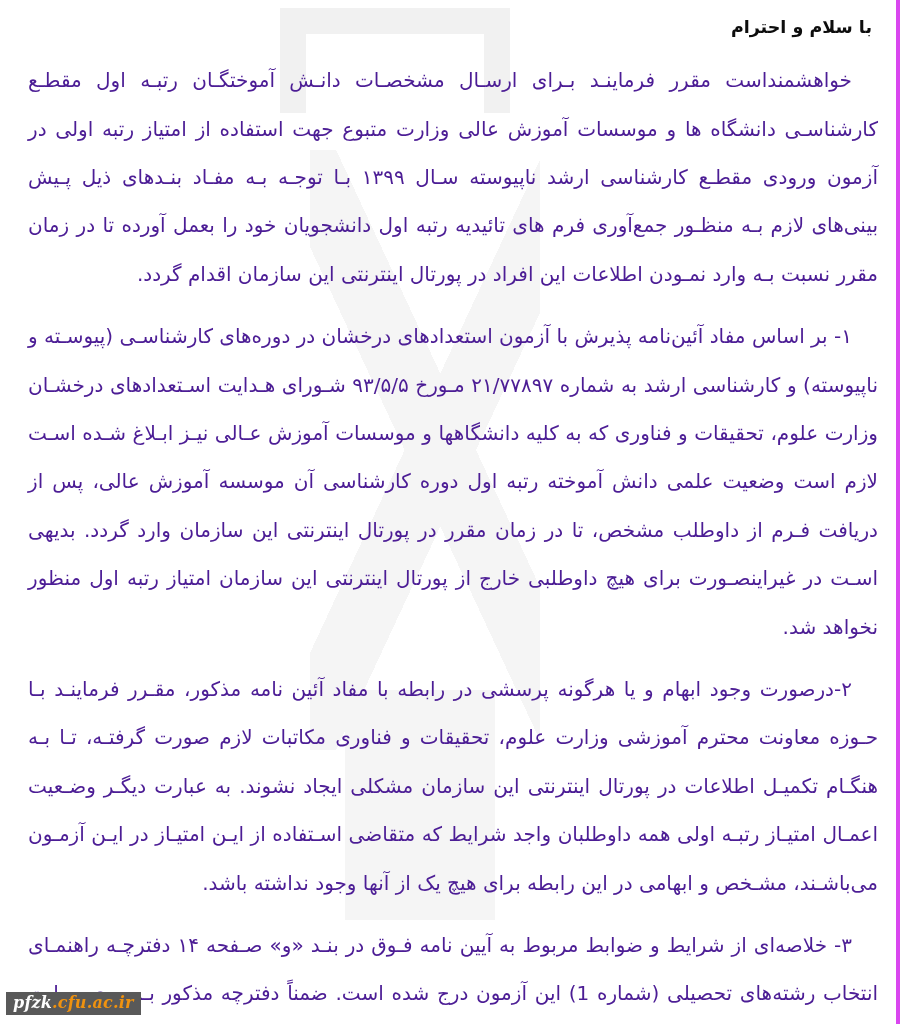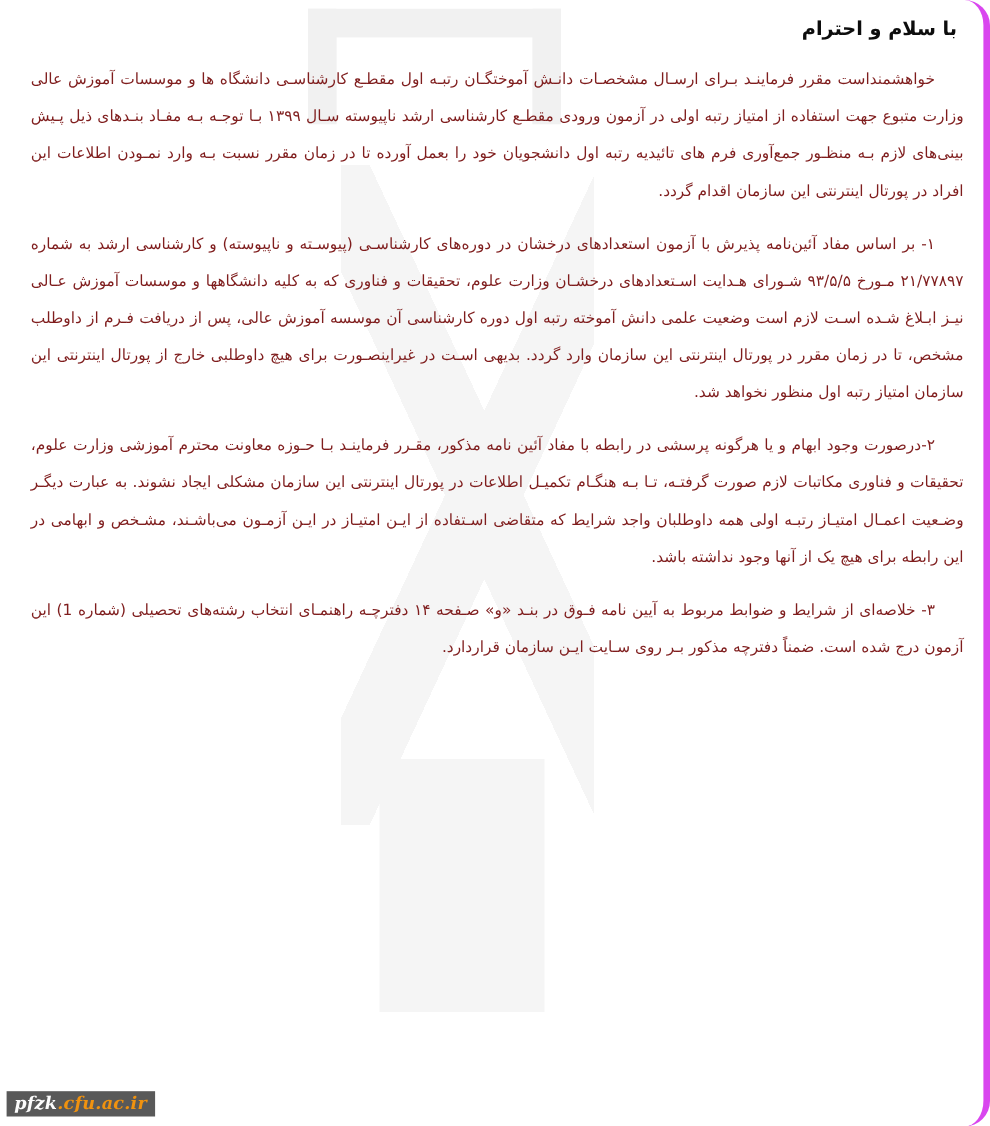--- a/index.html
+++ b/index.html
@@ -11,22 +11,21 @@
   body {
     font-family: "DejaVu Sans", "Liberation Sans", sans-serif;
   }
   .page {
     position: relative;
     width: 900px;
     height: 1024px;
     background: #ffffff;
     overflow: hidden;
     box-sizing: border-box;
-    border-right: 6px solid #d946ef;
-    border-radius: 23px;
+    border-right: 4px solid #d946ef;
   }
 
   
   .watermark {
     position: absolute;
     top: 0;
     left: 250px;
     width: 420px;
     height: 980px;
     pointer-events: none;
@@ -71,22 +70,22 @@
   }
   .doc-heading {
     font-weight: bold;
     font-size: 17.5px;
     text-align: right;
     color: #0d0d0d;
     margin: 4px 6px 16px 0;
     line-height: 1.5;
   }
   .para {
-    font-size: 14px;
-    color: #7f1d1d;
+    font-size: 20px;
+    color: #4c1d95;
     line-height: 2.42;
     text-align: justify;
     text-align-last: right;
     margin: 0 0 7px 0;
     text-justify: inter-word;
   }
   .para.indent {
     text-indent: 26px;
   }
   .para.gap-top {

